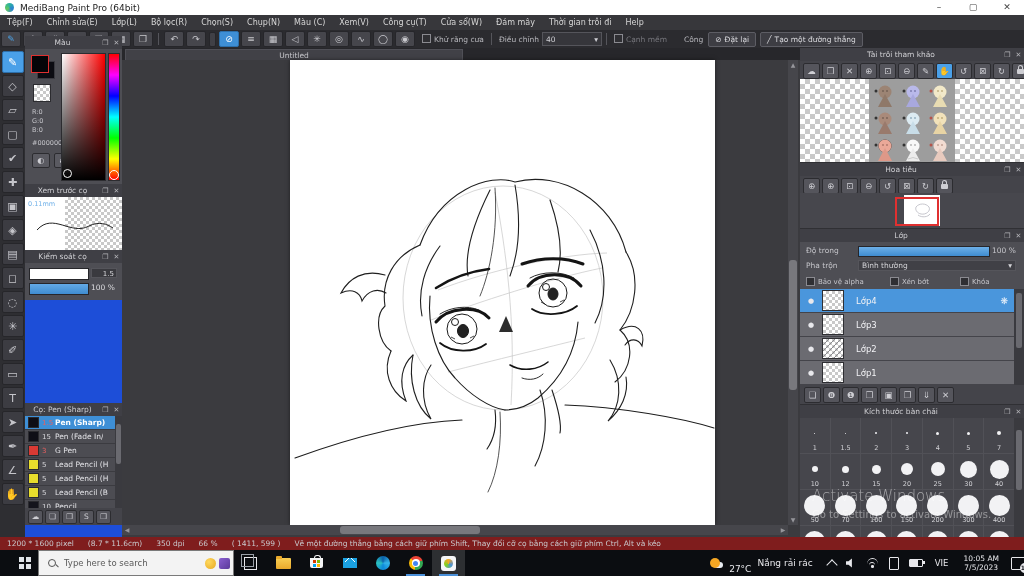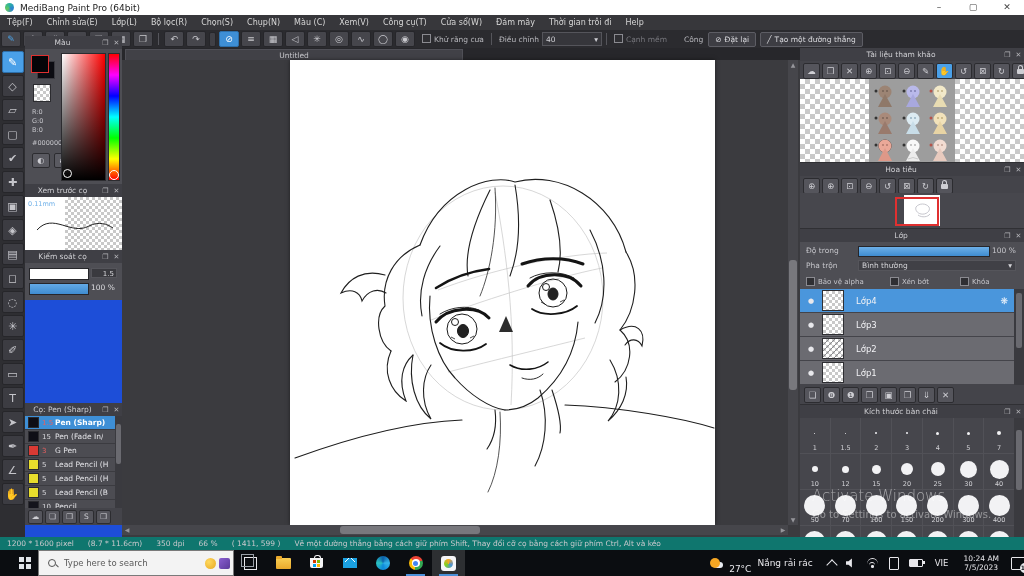--- a/index.html
+++ b/index.html
@@ -158,21 +158,21 @@
   .scell .dot{width:var(--d);height:var(--d);border-radius:50%;background:#f2f2f4;flex:none;margin-top:auto;margin-bottom:auto;}
   .scell .slab{font-size:6.5px;color:#d2d2d6;height:9px;line-height:9px;}
   #size-scroll{left:214px;top:13px;width:10px;height:119px;background:#3a3a3f;}
   #size-scroll .sthumb{position:absolute;left:2px;top:12px;width:6px;height:60px;background:#6a6a70;border-radius:2px;}
 
   #watermark{left:812px;top:487px;width:210px;color:rgba(255,255,255,.5);pointer-events:none;}
   #watermark .w1{font-size:15px;font-weight:300;}
   #watermark .w2{font-size:10px;margin-top:4px;color:rgba(255,255,255,.42);}
 
   
-  #statusbar{left:0;top:537px;width:1024px;height:13px;background:#0f766e;display:flex;align-items:center;
+  #statusbar{left:0;top:537px;width:1024px;height:13px;background:#7f1d1d;display:flex;align-items:center;
              font-size:7.5px;color:#c9c9cd;}
   #statusbar span{margin:0 7px;white-space:nowrap;}
 
   
   #taskbar{left:0;top:550px;width:1024px;height:26px;background:#0b0d11;display:flex;align-items:center;color:#e8e8ec;padding-left:12px;}
   #start-btn{width:26px;height:26px;display:flex;align-items:center;justify-content:center;}
   #start-glyph{width:12px;height:12px;background:
       linear-gradient(#dfe3e8,#dfe3e8) 0 0/5px 5px no-repeat,
       linear-gradient(#dfe3e8,#dfe3e8) 7px 0/5px 5px no-repeat,
       linear-gradient(#dfe3e8,#dfe3e8) 0 7px/5px 5px no-repeat,
@@ -602,21 +602,21 @@
       <span class="arr" style="left:0">◀</span>
       <div id="hthumb"></div>
       <span class="arr" style="right:0">▶</span>
     </div>
   </div>
 
   <div id="rightcol" class="abs">
 
     <div id="p-ref" class="panel">
       <div class="ptitle">
-        <span class="tname">Tài liệu tham khảo</span>
+        <span class="tname">Tài trôi tham khảo</span>
         <span class="pico">❐</span>
         <span class="pico">✕</span>
       </div>
       <div class="rtools">
         <div class="rbtn">
             <span>☁</span>
           </div>
           <div class="rbtn">
             <span>❒</span>
           </div>
@@ -1043,21 +1043,21 @@
           </span>
         </span>
       <span class="trayglyph">
           <span id="device"></span>
         </span>
       <span class="trayglyph">
           <span id="battery"></span>
         </span>
       <span id="lang">VIE</span>
       <div id="clock">
-        <div>10:24 AM</div>
+        <div>10:05 AM</div>
         <div>7/5/2023</div>
       </div>
       <span id="notif">
         <span id="notif-badge">10</span>
       </span>
     </div>
   </div>
 
 </div>
 

